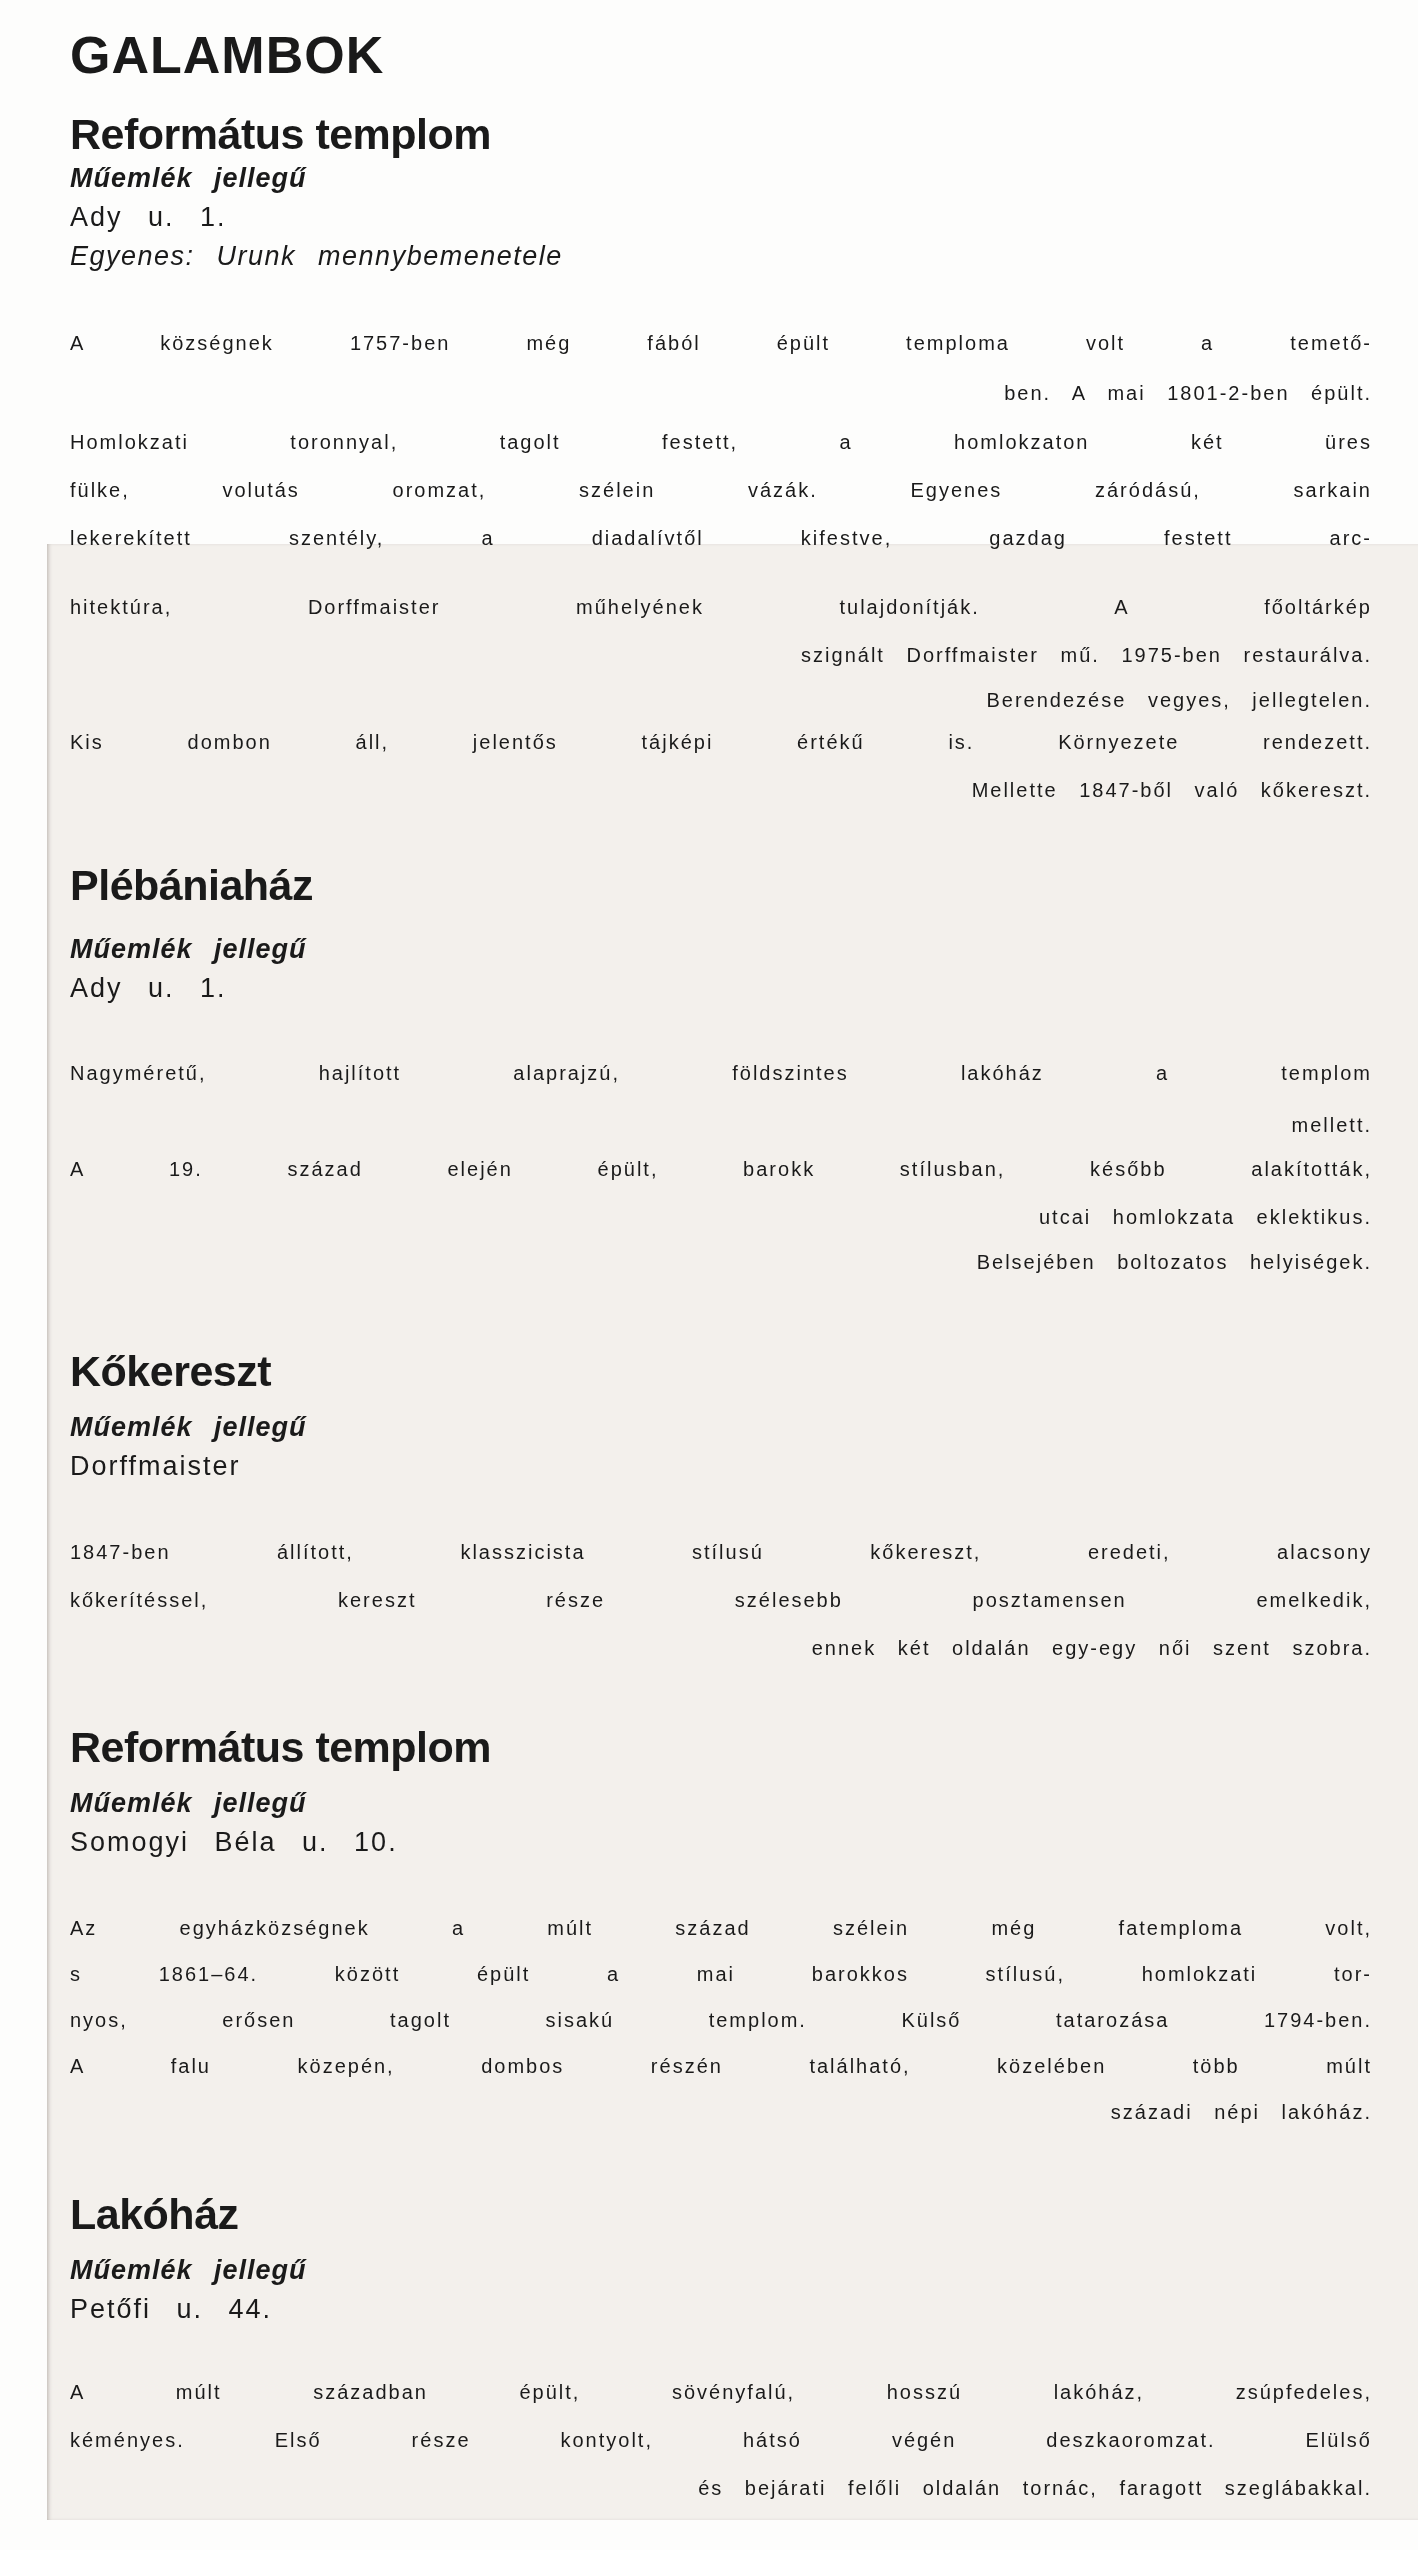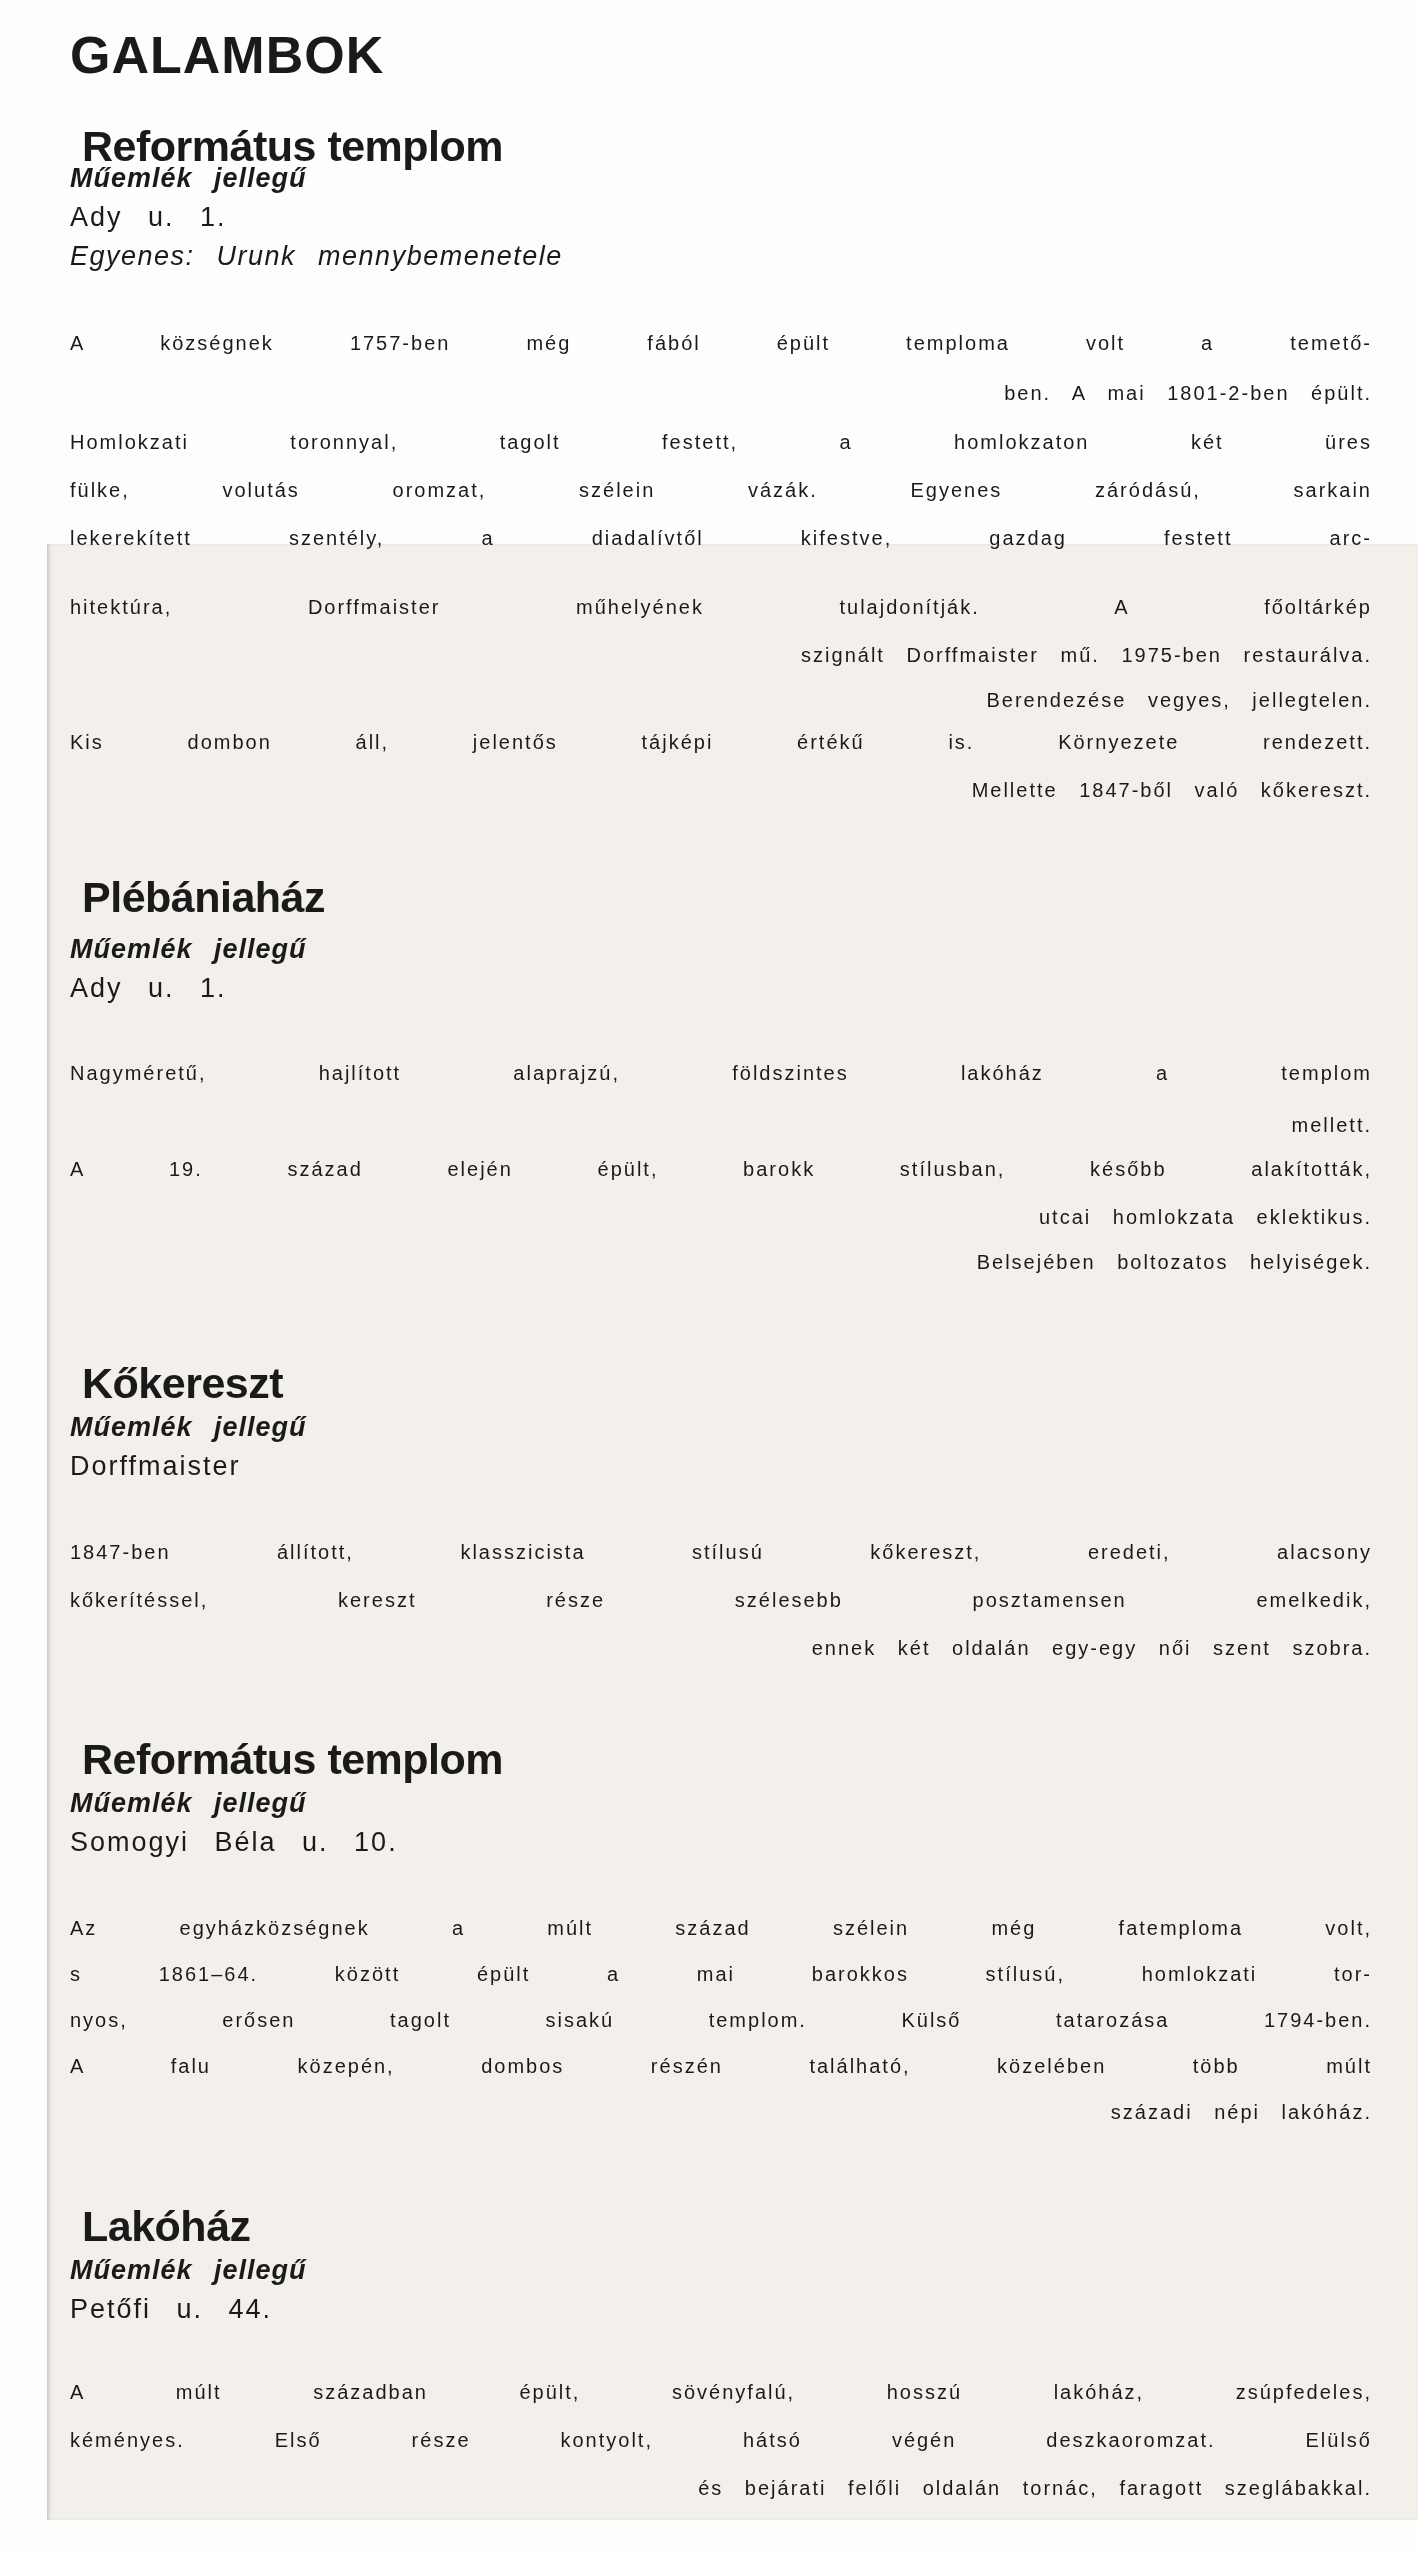--- a/index.html
+++ b/index.html
@@ -13,21 +13,21 @@
   .tint{
     position:absolute;left:47px;top:544px;width:1371px;height:1976px;
     background:var(--tint,#f3f0ec);
     box-shadow:inset 3px 0 4px -2px rgba(110,100,90,.45);
   }
   .title{
     position:absolute;left:70px;margin:0;
     font-size:52px;font-weight:700;letter-spacing:1px;line-height:56px;white-space:nowrap;
   }
   .h{
-    position:absolute;left:70px;margin:12px;
+    position:absolute;left:70px;margin:0;
     font-size:43px;font-weight:700;letter-spacing:-0.5px;line-height:46px;white-space:nowrap;
   }
   .meta{position:absolute;left:70px;font-size:27px;line-height:39px}
   .desig{font-style:italic;font-weight:700;letter-spacing:1px;word-spacing:13px;white-space:nowrap}
   .addr{letter-spacing:2px;word-spacing:16px;white-space:nowrap}
   .titulus{font-style:italic;letter-spacing:1.5px;word-spacing:13px;white-space:nowrap}
   .p{
     position:absolute;left:70px;width:1302px;
     font-size:20px;line-height:48px;letter-spacing:2px;word-spacing:14px;
   }

